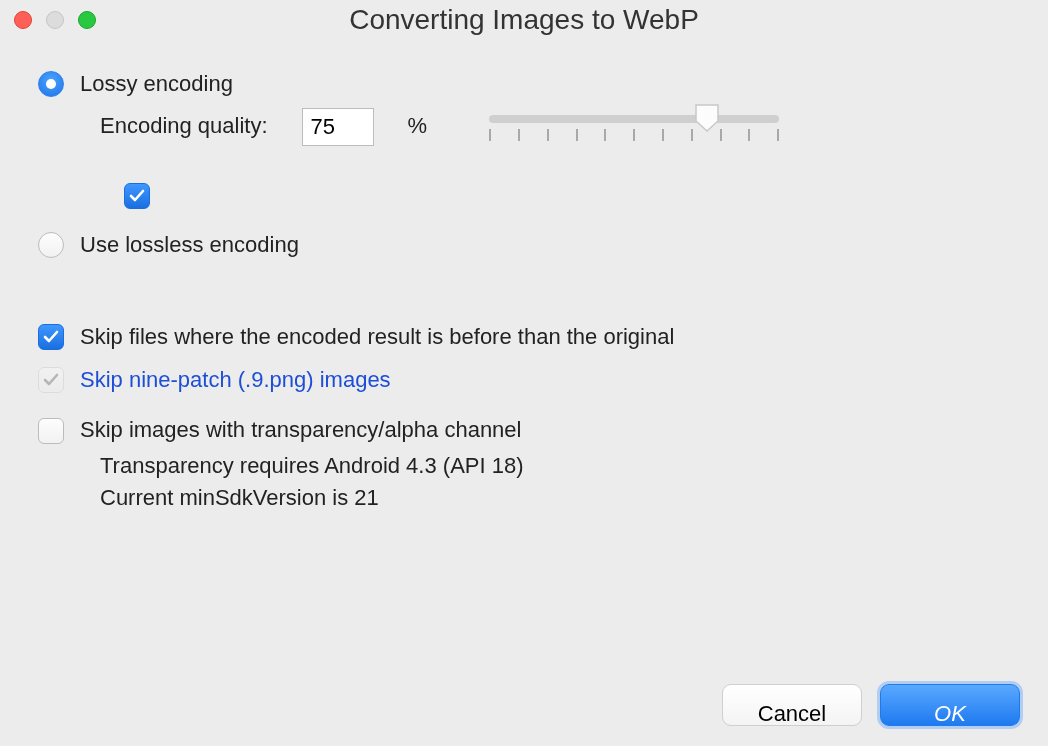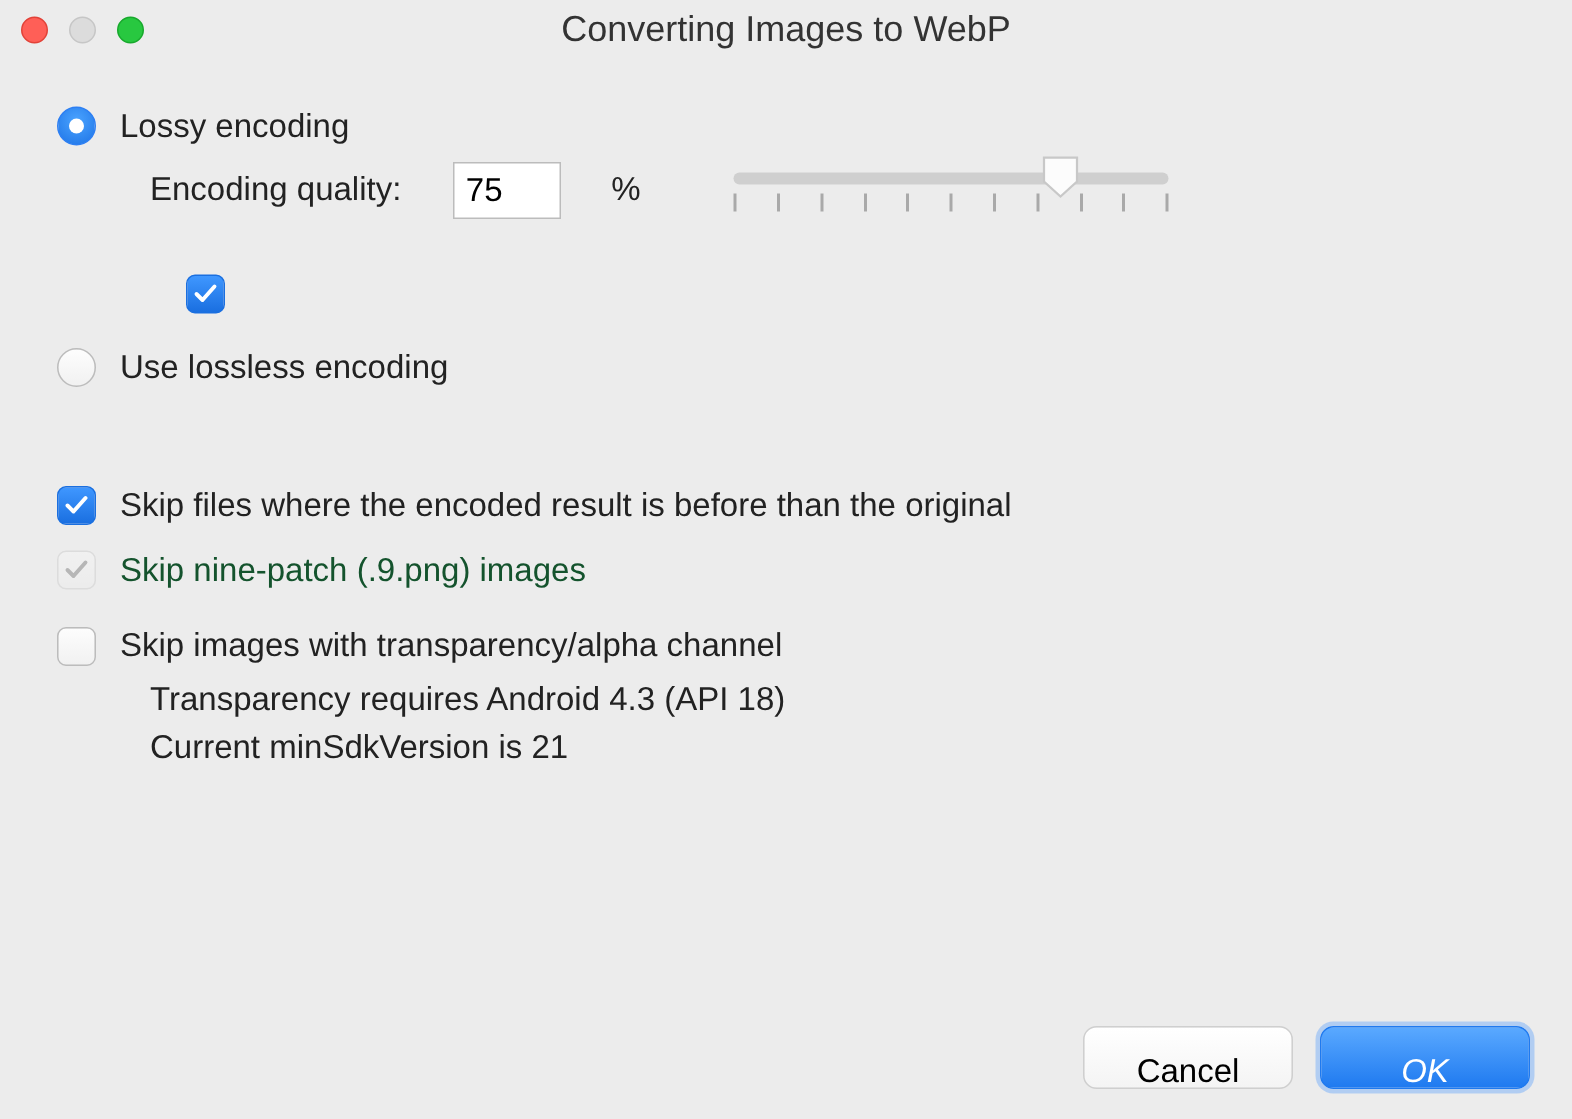--- a/index.html
+++ b/index.html
@@ -30,21 +30,21 @@
       height: 18px;
       border-radius: 50%;
     }
     .tl.red    { background: #ff5f57; border: 1px solid #e24238; }
     .tl.grey   { background: #dcdcdc; border: 1px solid #c6c6c6; }
     .tl.green  { background: #28c840; border: 1px solid #17a92c; }
     .titlebar-title {
       position: absolute;
       left: 0; right: 0;
       text-align: center;
-      font-size: 24px;
+      font-size: 28px;
       color: #333;
     }
     
     .content {
       padding: 30px 38px 0 38px;
     }
     .row {
       display: flex;
       align-items: center;
       gap: 16px;
@@ -90,21 +90,21 @@
     .checkbox.disabled {
       opacity: 0.55;
       background: linear-gradient(#f6f6f6, #ececec);
       border-color: #cfcfcf;
     }
     .checkbox svg { display: none; width: 18px; height: 18px; }
     .checkbox.disabled.checked svg path { stroke: #8a8a8a; }
     .checkbox.disabled.checked { background: linear-gradient(#f6f6f6, #ececec); border-color:#cfcfcf; }
     .checkbox.disabled.checked svg { display:block; }
     .label { line-height: 1.3; }
-    .disabled-text { color: #14532d; }
+    .disabled-text { color: #1d4ed8; }
     .indent-2 { padding-left: 86px; }
     .subtext { padding-left: 62px; font-size: 22px; margin-top: 6px; }
     
     .quality-row {
       display: flex;
       align-items: center;
       gap: 34px;
       margin-bottom: 36px;
       padding-left: 62px;
     }

